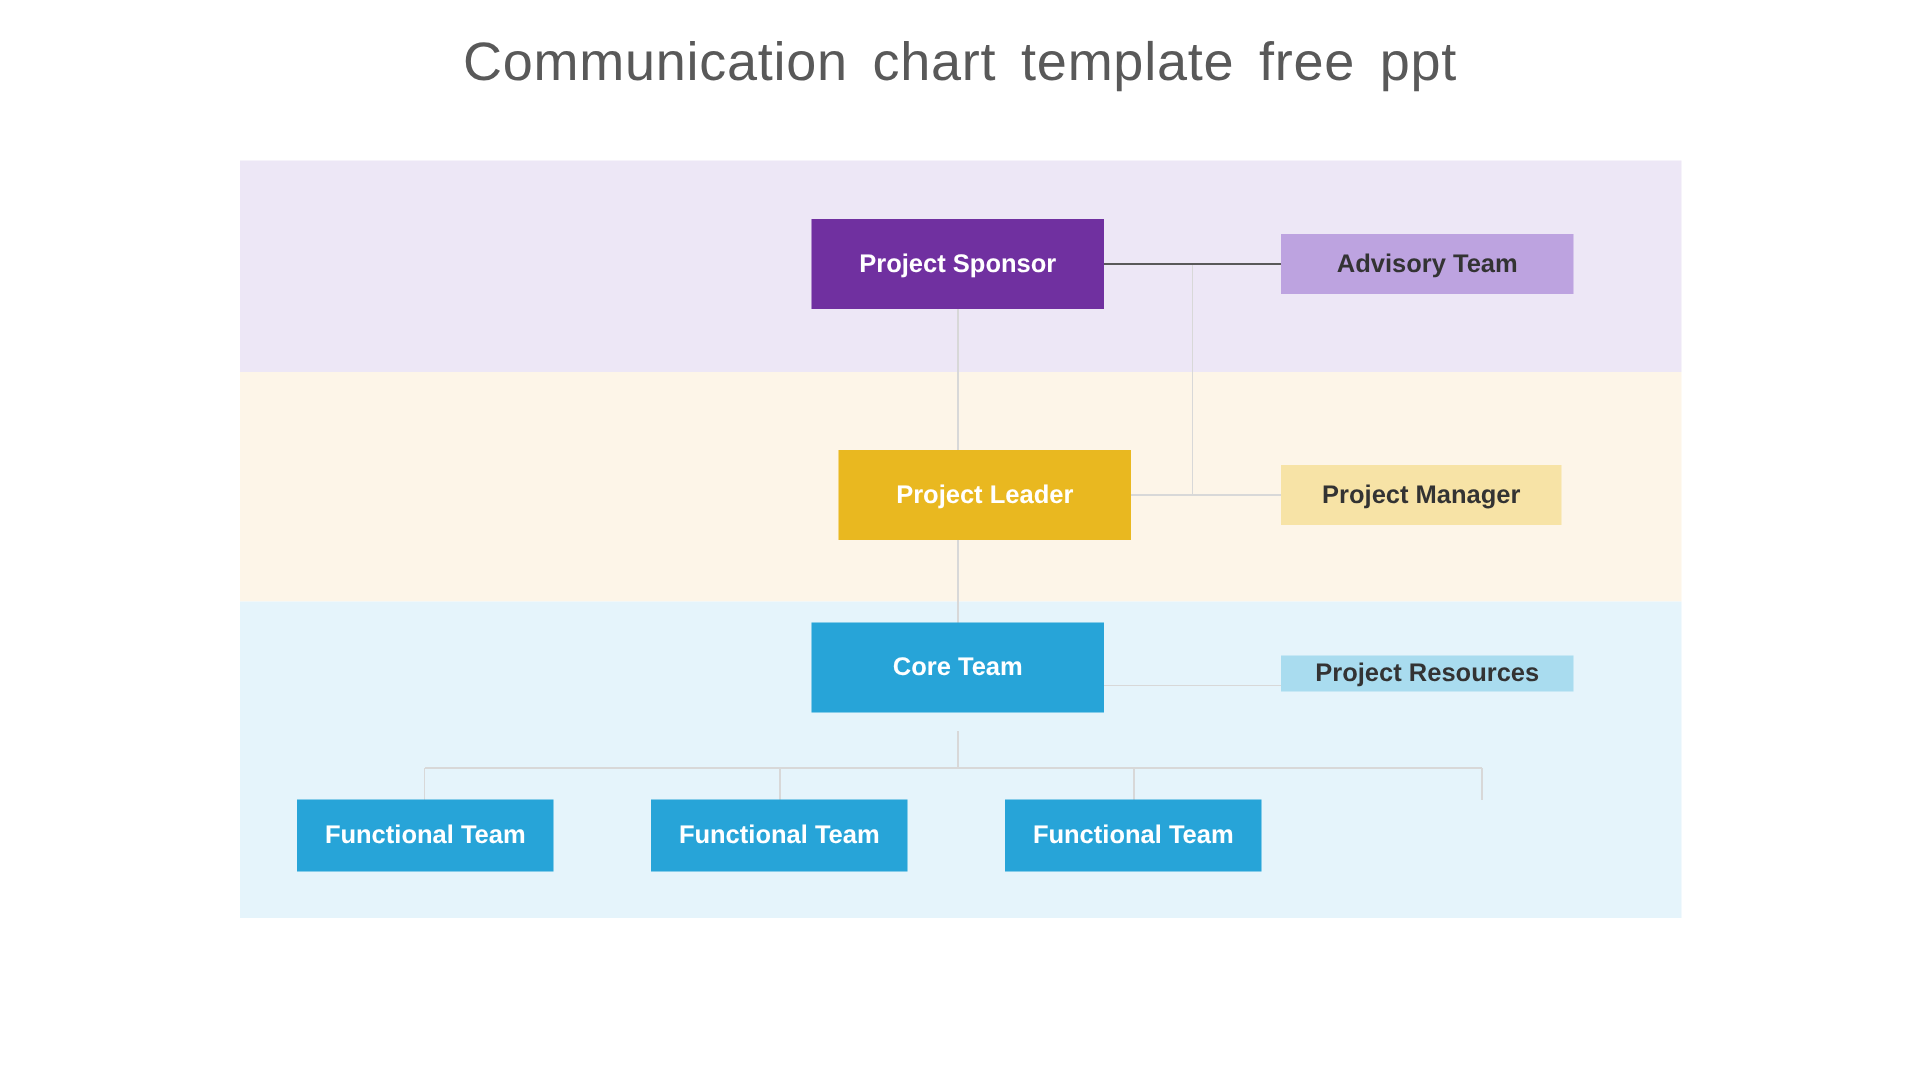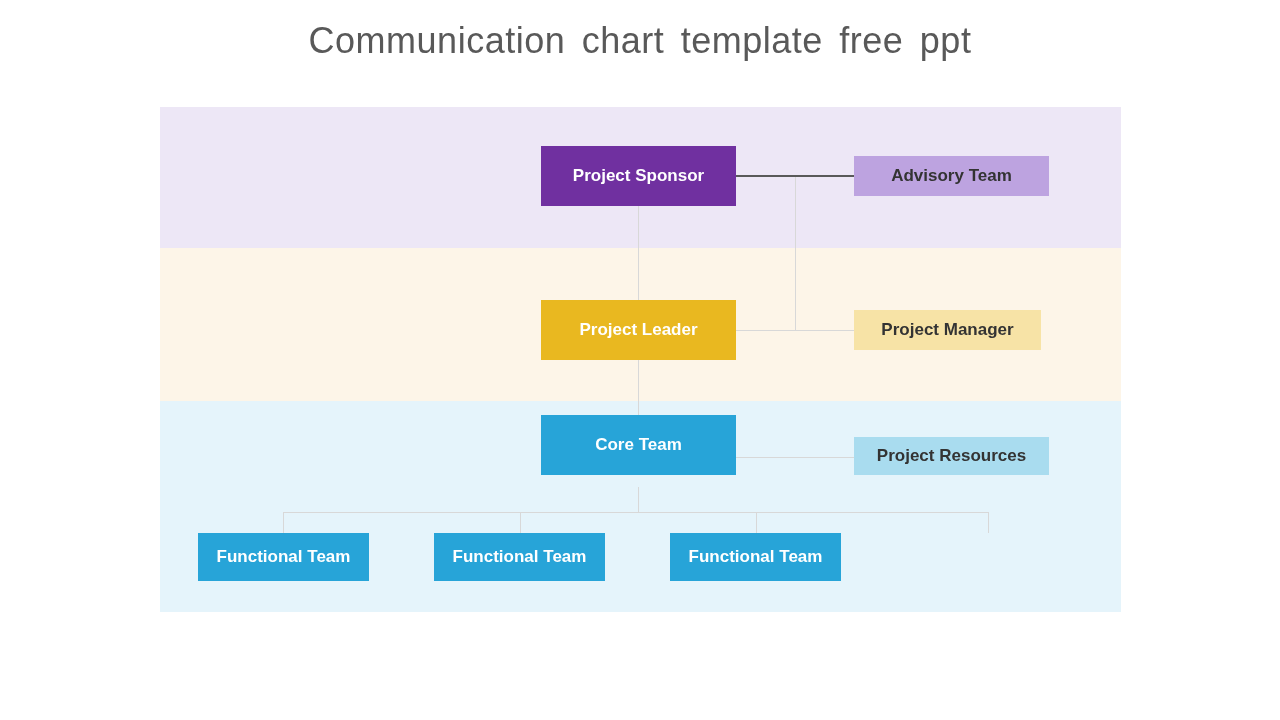--- a/index.html
+++ b/index.html
@@ -80,21 +80,21 @@
   .node.support { color: #333333; }
 
   
   .n-sponsor  { left: 381px; top: 39px;  width: 195px; height: 60px; }
   .n-leader   { left: 381px; top: 193px; width: 195px; height: 60px; }
   .n-core     { left: 381px; top: 308px; width: 195px; height: 60px; }
 
   
   .n-advisory  { left: 694px; top: 49px;  width: 195px; height: 40px; }
   .n-manager   { left: 694px; top: 203px; width: 187px; height: 40px; }
-  .n-resources { left: 694px; top: 330px; width: 195px; height: 38px; }
+  .n-resources { left: 694px; top: 330px; width: 195px; height: 24px; }
 
   
   .n-team1 { left: 38px;  top: 426px; width: 171px; height: 48px; }
   .n-team2 { left: 274px; top: 426px; width: 171px; height: 48px; }
   .n-team3 { left: 510px; top: 426px; width: 171px; height: 48px; }
   .n-team4 { left: 747px; top: 426px; width: 160px; height: 52px; }
 </style>
 </head>
 <body>
 
@@ -125,21 +125,21 @@
         </g>
       <g id="connectors-strong" stroke-width="1.5" fill="none" shape-rendering="crispEdges">
           <line x1="576" y1="69" x2="694" y2="69" stroke="#595959"></line>
         </g>
     </svg>
 
     <div class="node primary n-sponsor" style="background: rgb(112, 48, 160); color: rgb(255, 255, 255);">Project Sponsor</div>
 
     <div class="node support n-advisory" style="background: rgb(189, 163, 224); color: rgb(51, 51, 51);">Advisory Team</div>
 
-    <div class="node primary n-leader" style="background: rgb(233, 184, 32); color: rgb(255, 255, 255);">Project Leader</div>
+    <div class="node primary n-leader" style="background: rgb(233, 184, 32); color: rgb(255, 255, 255); margin-left: 18px;">Project Leader</div>
 
     <div class="node support n-manager" style="background: rgb(247, 227, 166); color: rgb(51, 51, 51);">Project Manager</div>
 
     <div class="node primary n-core" style="background: rgb(39, 164, 216); color: rgb(255, 255, 255);">Core Team</div>
 
     <div class="node support n-resources" style="background: rgb(169, 220, 239); color: rgb(51, 51, 51);">Project Resources</div>
 
     <div class="node primary n-team1" style="background: rgb(39, 164, 216); color: rgb(255, 255, 255);">Functional Team</div>
 
     <div class="node primary n-team2" style="background: rgb(39, 164, 216); color: rgb(255, 255, 255);">Functional Team</div>

